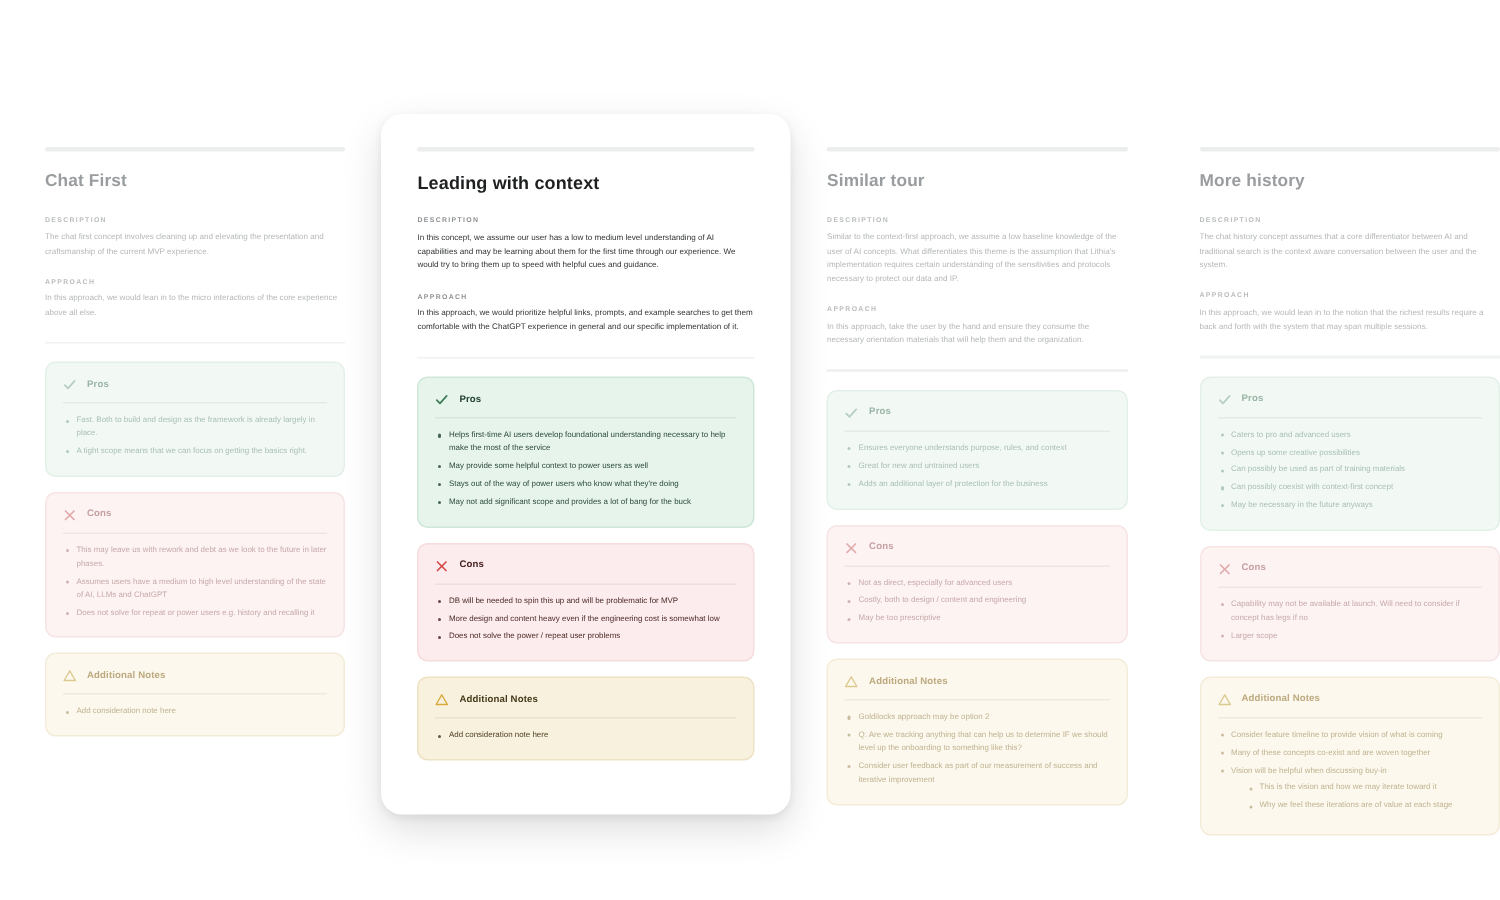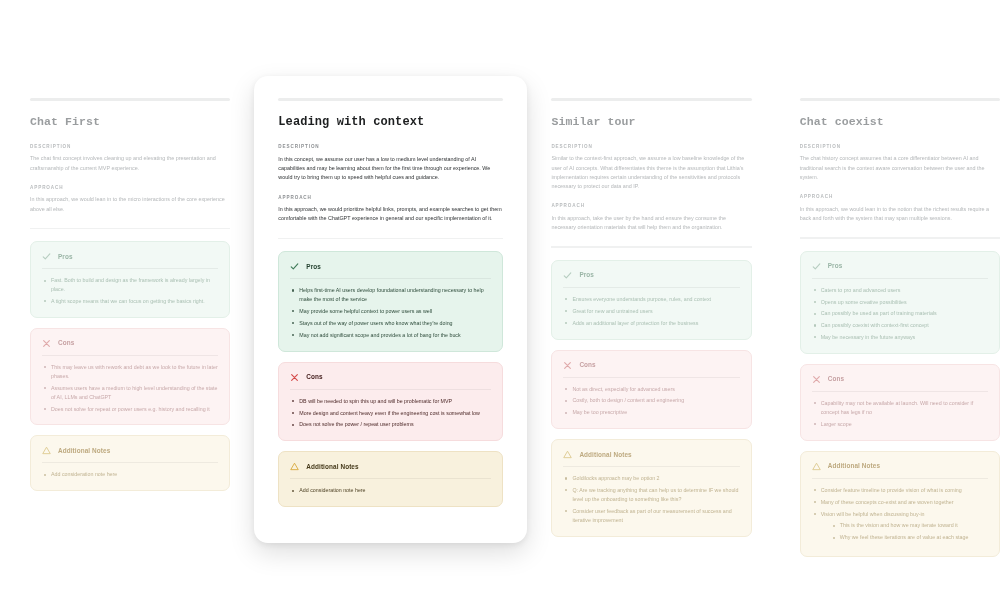--- a/index.html
+++ b/index.html
@@ -70,21 +70,20 @@
     margin-bottom: 14px;
   }
 
   .card-title {
     font-size: 11.5px;
     font-weight: 700;
     color: #9a9d9f;
     letter-spacing: 0.1px;
     margin: 0 0 15px 0;
     line-height: 1.2;
-    font-family: Liberation Mono, monospace;
   }
   .focused .card-title { color: #1d1f20; font-size: 12px; }
 
   .section { margin-bottom: 12px; }
 
   .section-label {
     font-size: 4.6px;
     font-weight: 700;
     letter-spacing: 0.9px;
     text-transform: uppercase;
@@ -362,21 +361,21 @@
           <ul class="box-list">
             <li>Goldilocks approach may be option 2</li>
             <li>Q: Are we tracking anything that can help us to determine IF we should level up the onboarding to something like this?</li>
             <li>Consider user feedback as part of our measurement of success and iterative improvement</li>
           </ul>
         </div>
       </div>
       <div class="col-spacer"></div>
       <div class="col c4">
         <div class="top-rule"></div>
-        <h2 class="card-title">Chat coexist</h2>
+        <h2 class="card-title">More history</h2>
         <div class="section">
           <div class="section-label">DESCRIPTION</div>
           <p class="section-body">The chat history concept assumes that a core differentiator between AI and traditional search is the context aware conversation between the user and the system.</p>
         </div>
         <div class="section">
           <div class="section-label">APPROACH</div>
           <p class="section-body">In this approach, we would lean in to the notion that the richest results require a back and forth with the system that may span multiple sessions.</p>
         </div>
         <div class="mid-rule"></div>
         <div class="box pros">

